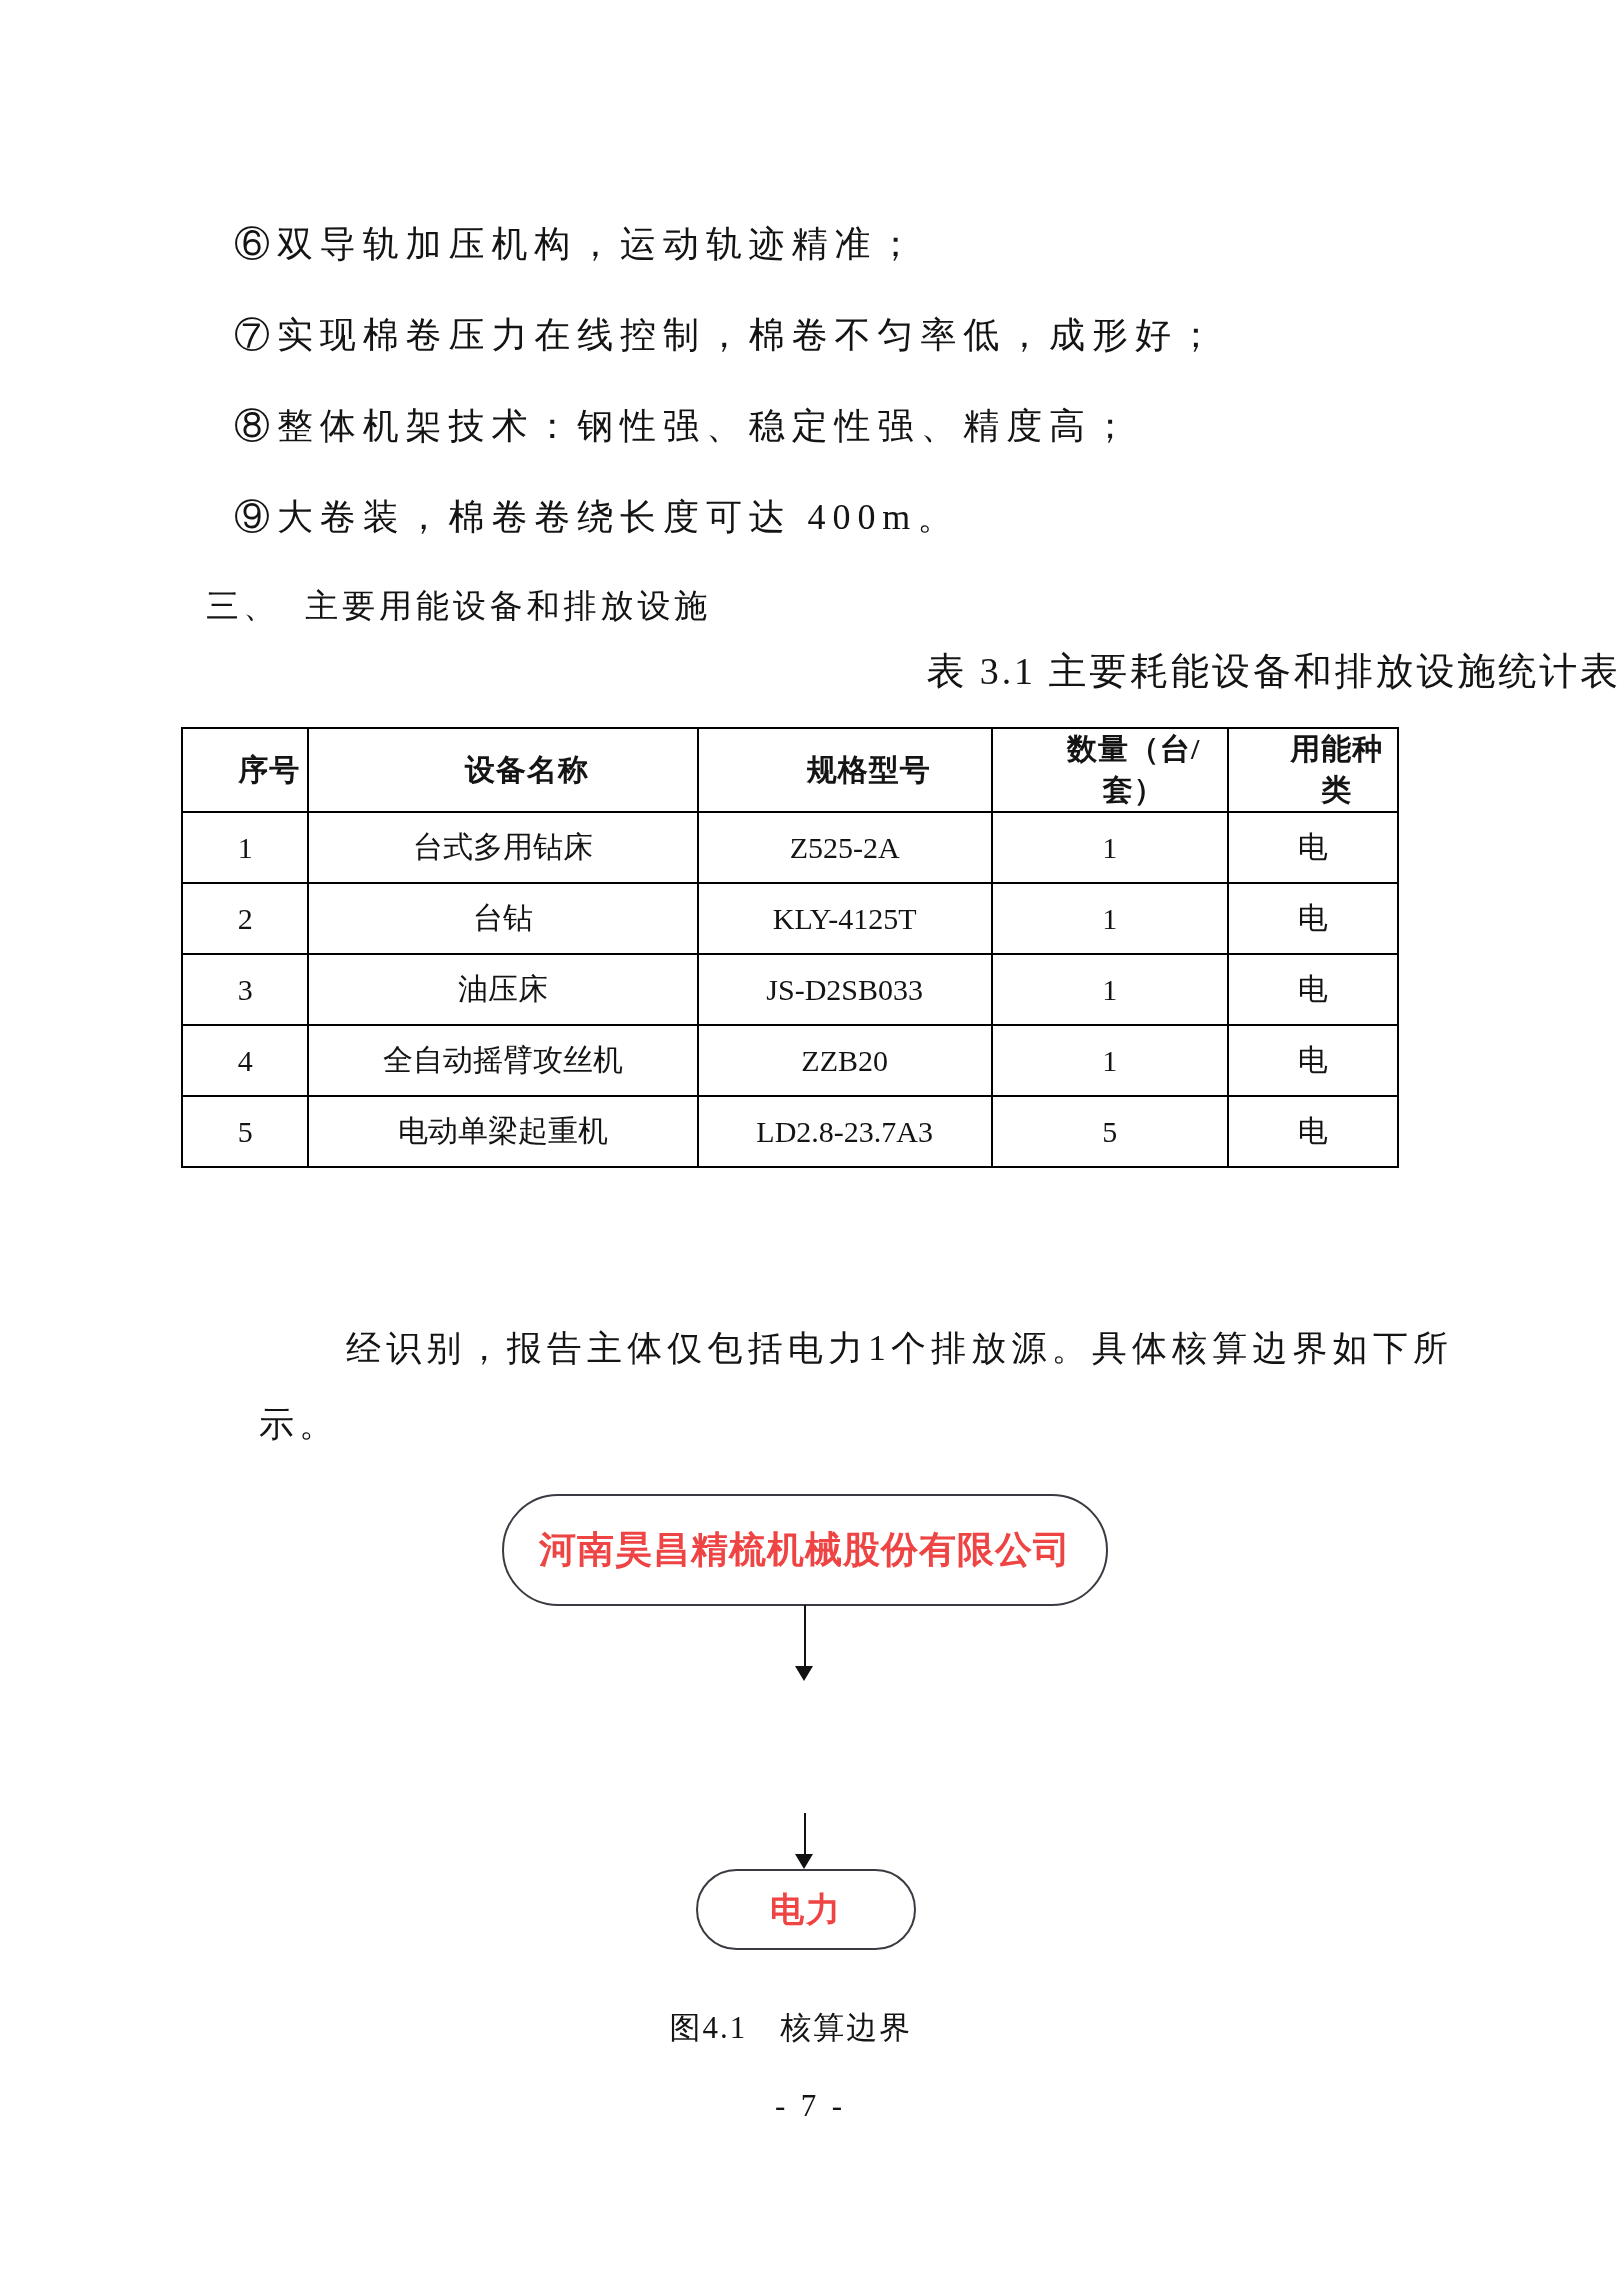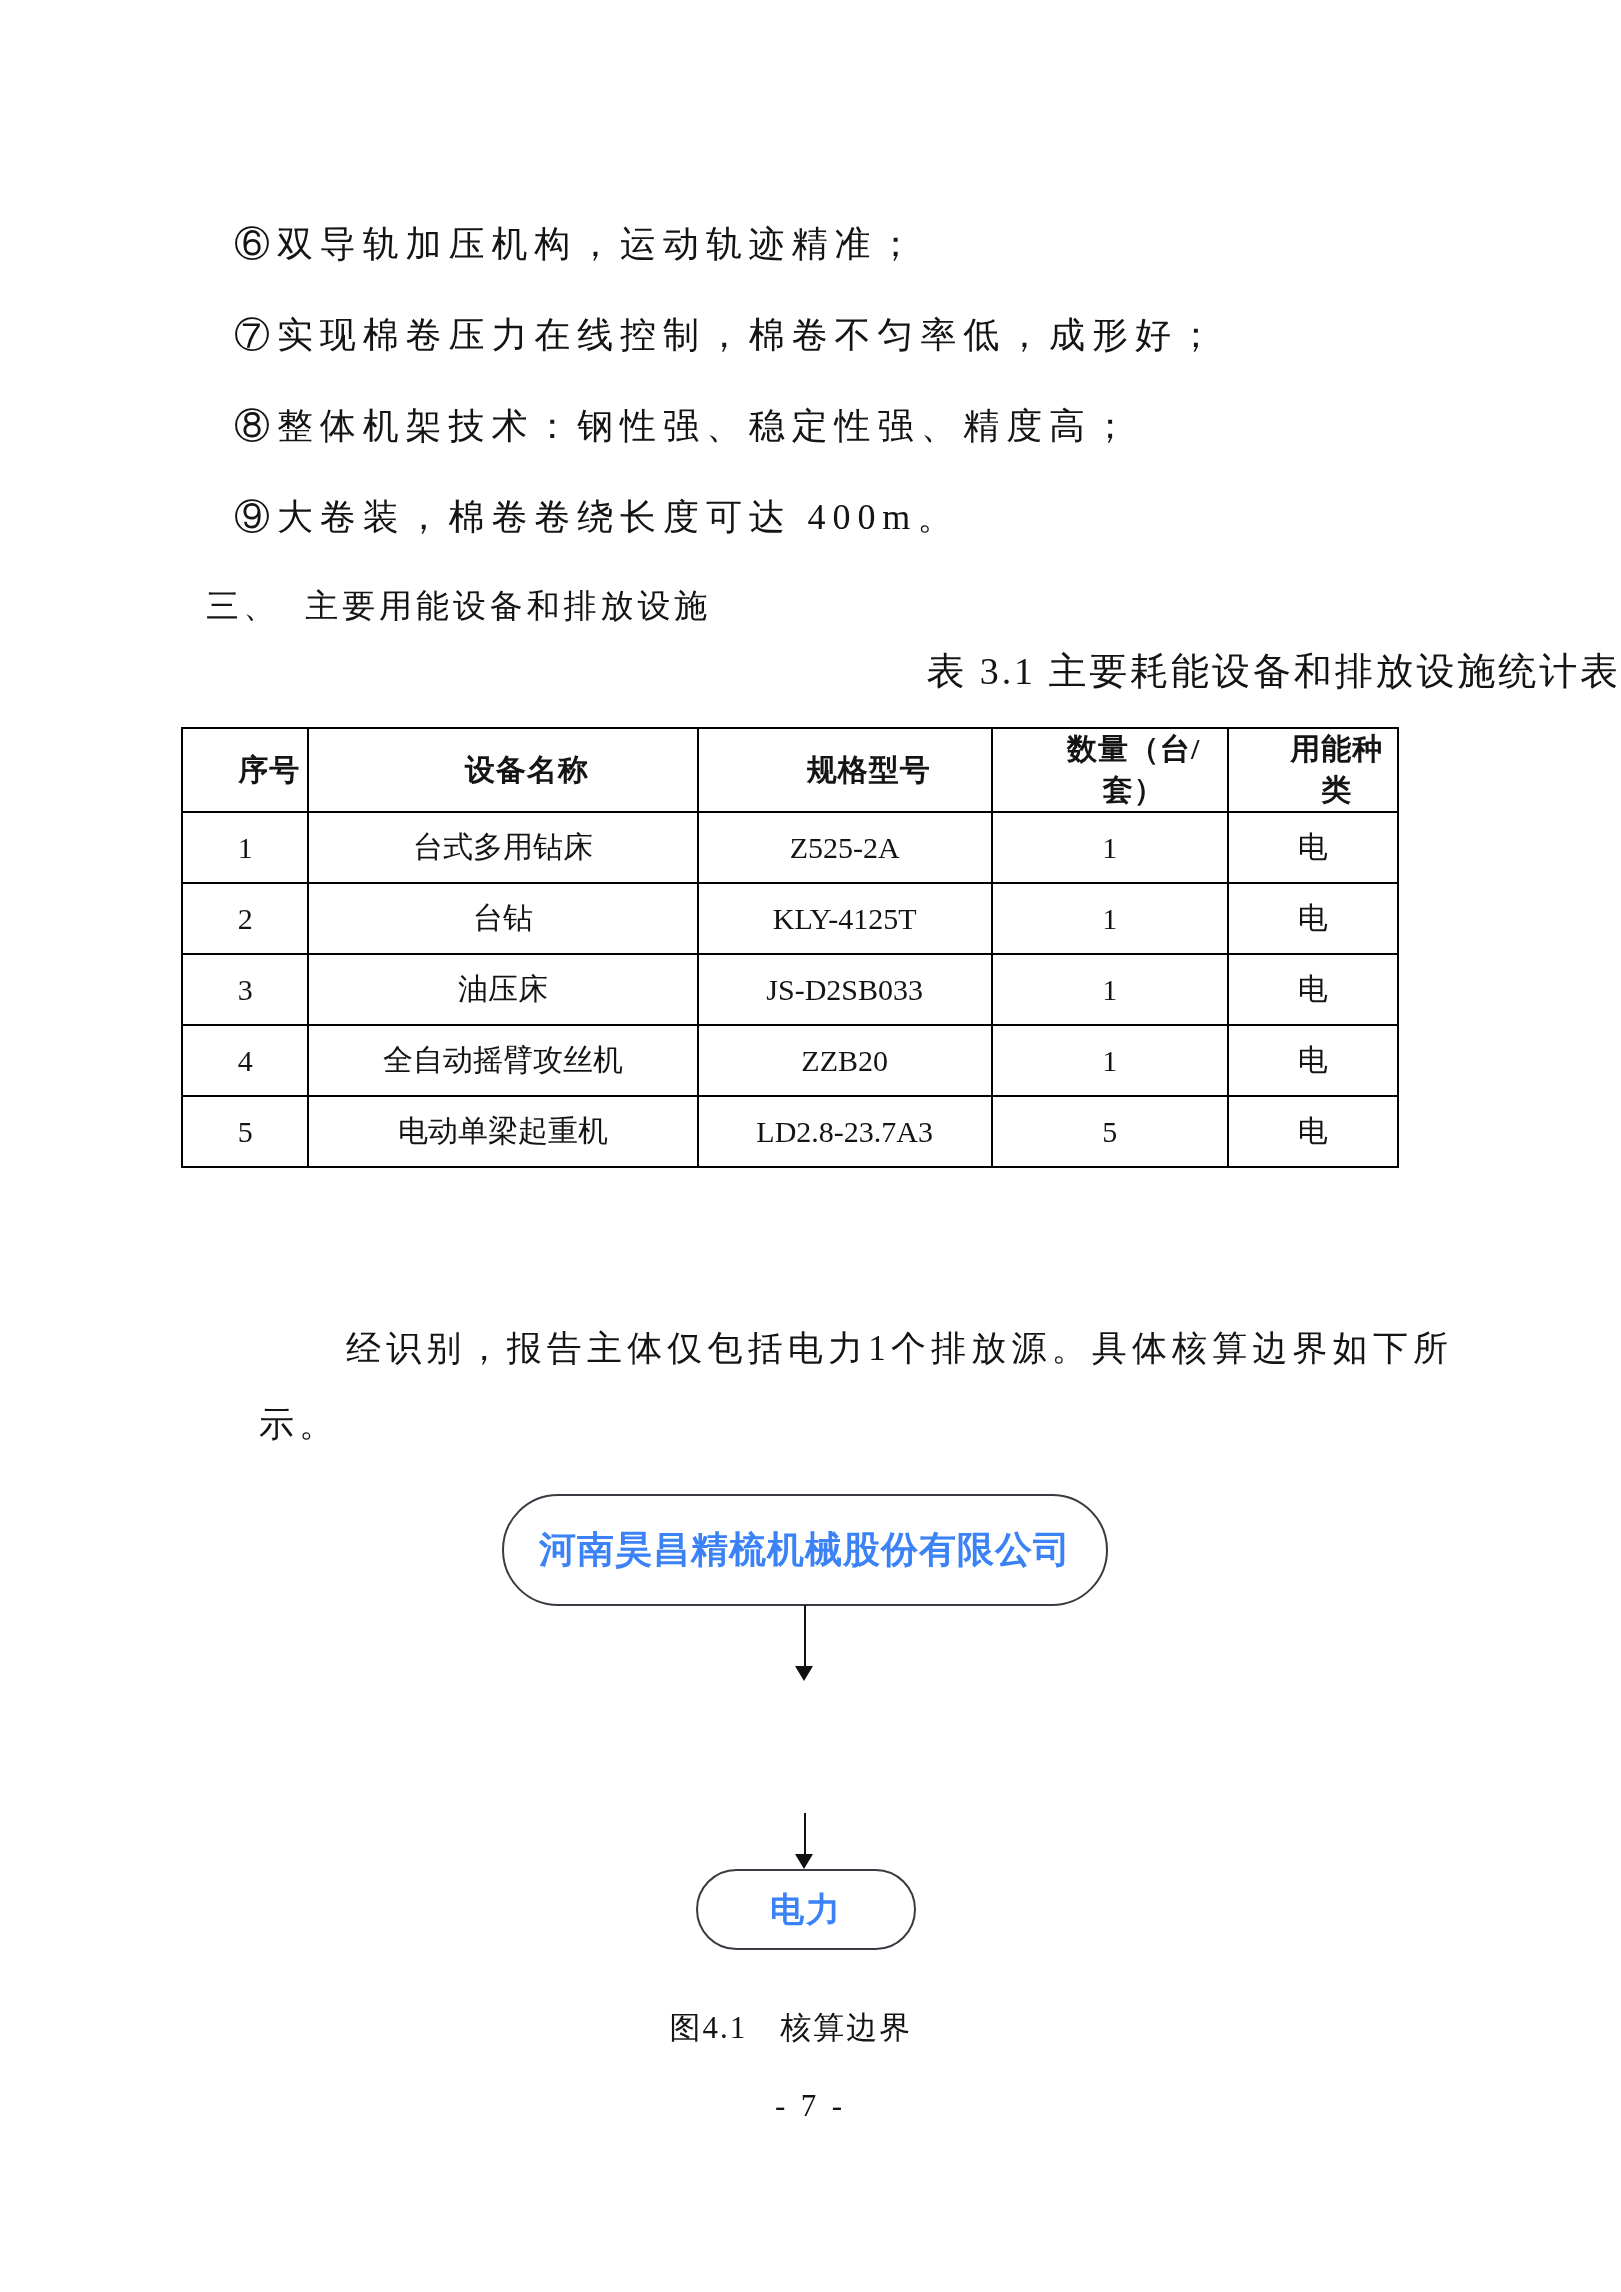--- a/index.html
+++ b/index.html
@@ -71,21 +71,21 @@
   .flow-node {
     position: absolute;
     background: #ffffff;
     border: 2px solid #3a3a42;
     display: flex;
     flex-direction: column;
     align-items: center;
     justify-content: center;
     font-family: "Liberation Sans", "DejaVu Sans", sans-serif;
     font-weight: bold;
-    color: #3b82f6;
+    color: #ef4444;
     text-align: center;
   }
   .node-company {
     left: 502px; top: 1494px; width: 606px; height: 112px;
     border-radius: 56px; border-width: 2.9px;
     font-size: 37px; letter-spacing: 1px;
   }
   .node-emission {
     left: 576px; top: 1682px; width: 443px; height: 131px;
     border-radius: 61px;

